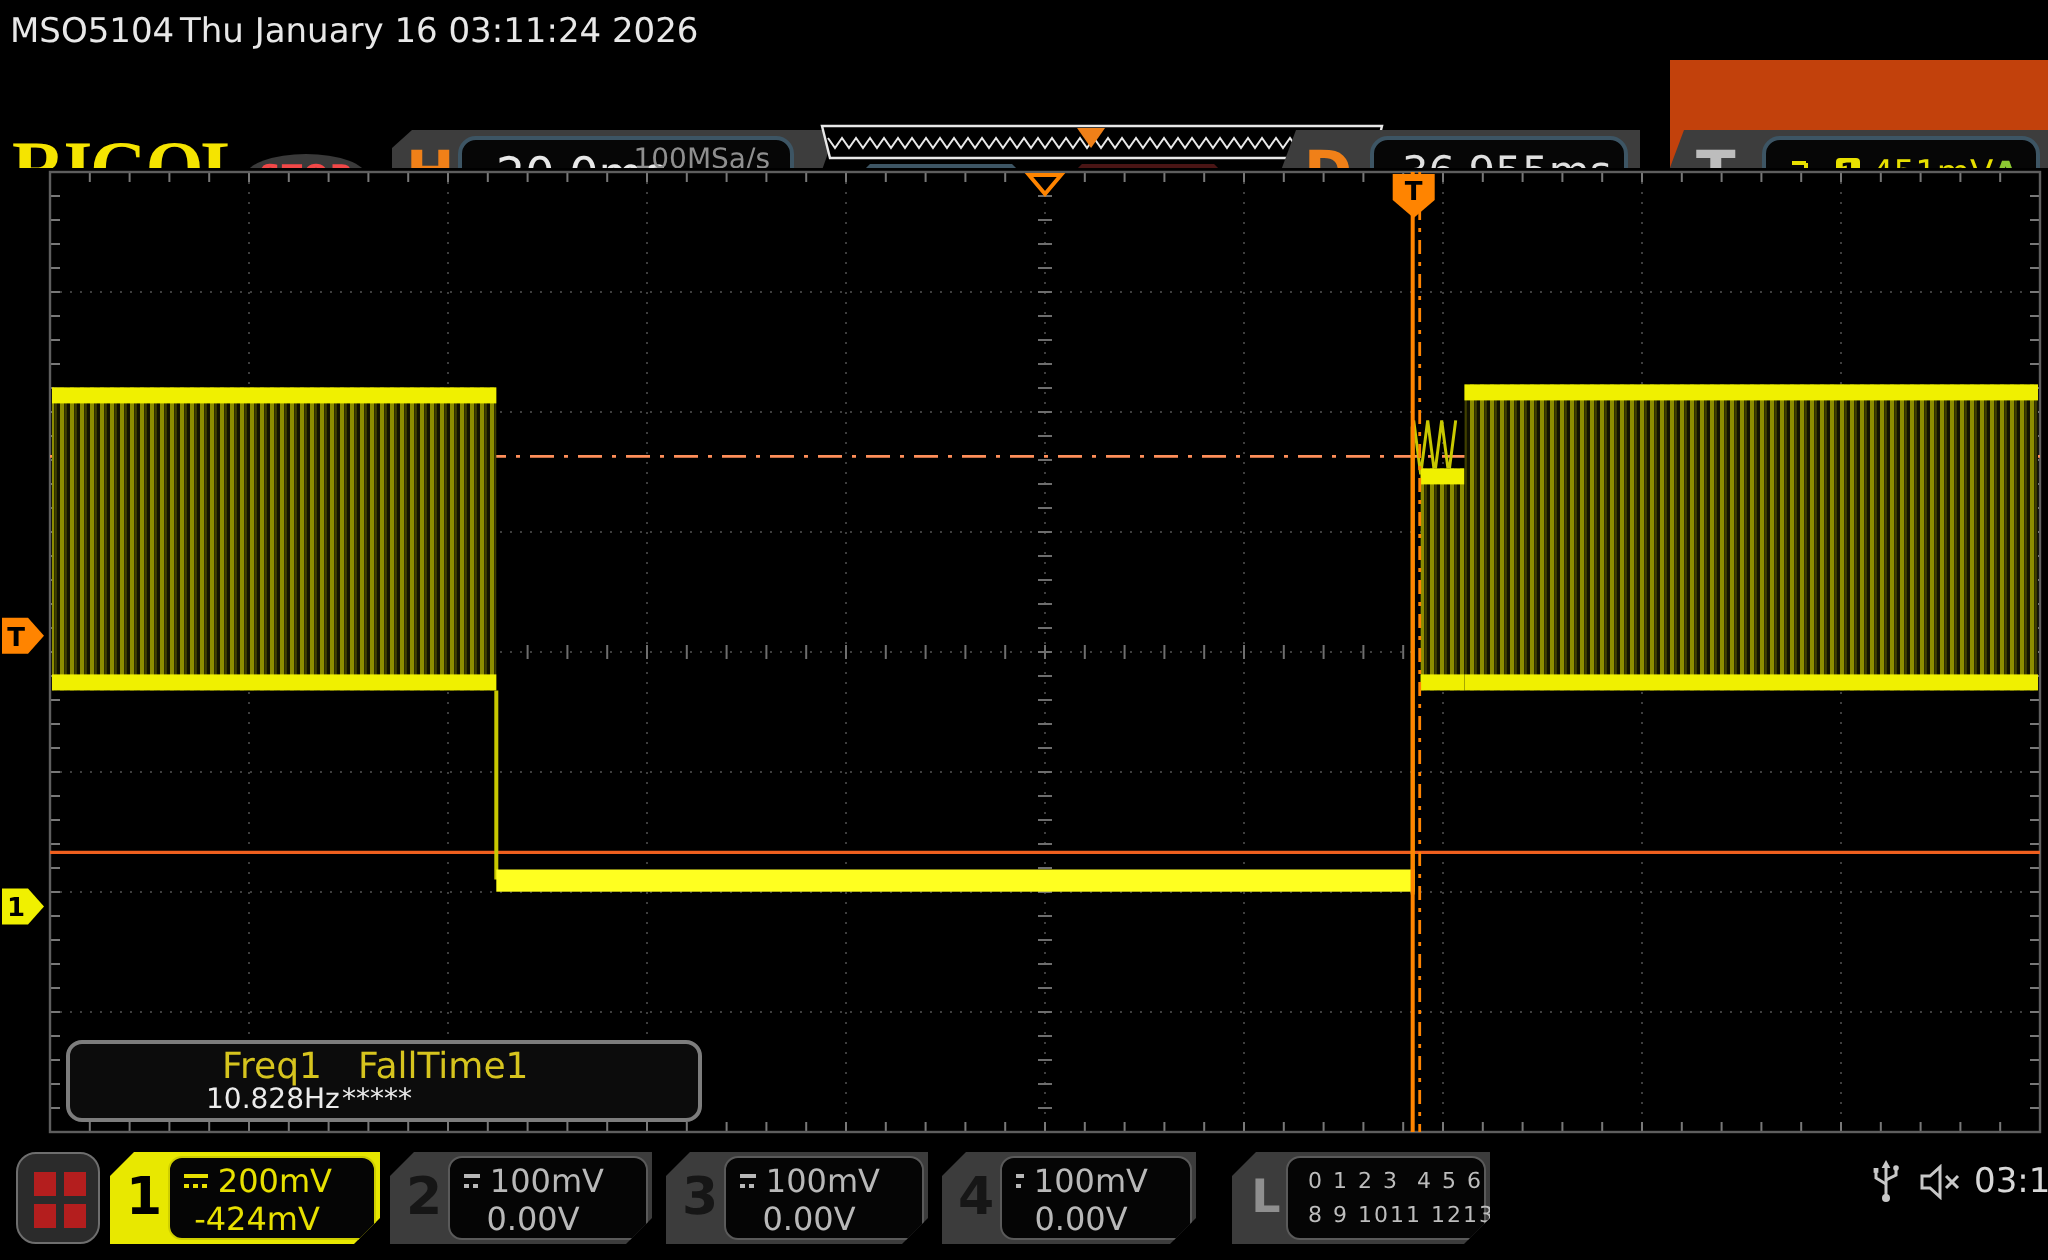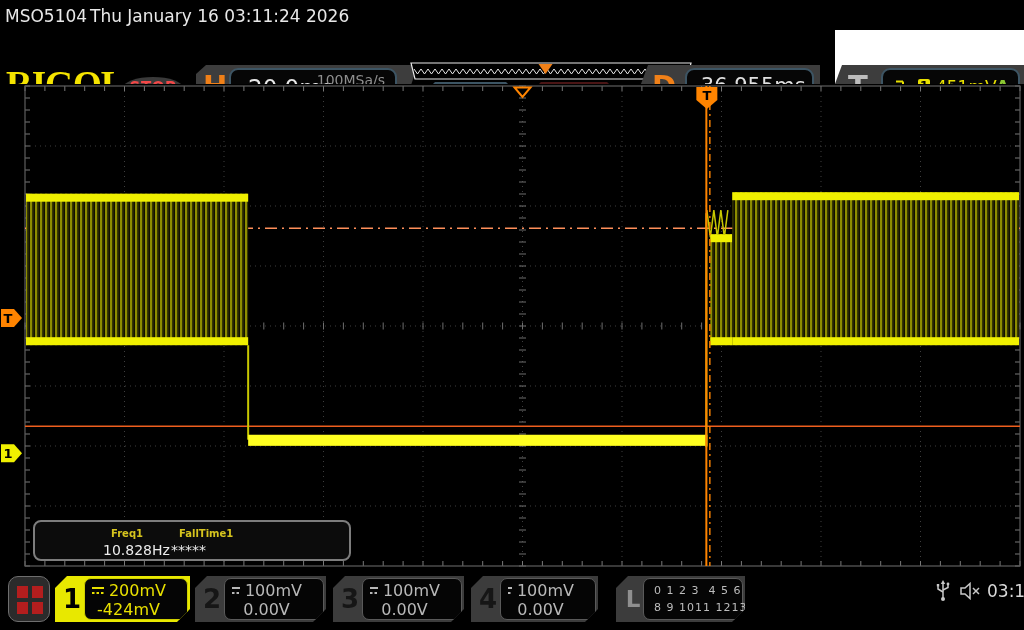--- a/index.html
+++ b/index.html
@@ -1,18 +1,18 @@
 <!DOCTYPE html>
 <html><head>
 <meta charset="utf-8">
 <style>
   * { margin:0; padding:0; box-sizing:border-box; }
   html,body { background:#000; }
   body { font-family:"DejaVu Sans","Liberation Sans",sans-serif; }
-  #screen { position:relative; width:1024px; height:630px; background:#ffffff; overflow:hidden; }
+  #screen { position:relative; width:1024px; height:630px; background:#c2410c; overflow:hidden; }
 
   
   #top-bar { position:absolute; left:0; top:0; width:1024px; height:30px; background:#000; color:#e8e8e8; font-size:17px; }
   #top-bar .model { position:absolute; left:5px; top:6px; font-weight:500; }
   #top-bar .datetime { position:absolute; left:90px; top:6px; }
 
   
   #header { position:absolute; left:0; top:30px; width:835px; height:54px; background:#000; }
   #logo { position:absolute; left:6px; top:37px; font-family:"Liberation Serif","DejaVu Serif",serif; font-weight:bold; font-size:37px; line-height:36px; color:#f5e400; letter-spacing:-1px; }
   #stop-pill { position:absolute; left:123px; top:47px; width:60px; height:22px; background:#3a3a3a; border-radius:50%; color:#f24848; font-size:15px; font-weight:bold; text-align:center; line-height:22px; letter-spacing:0.5px; }
@@ -43,21 +43,21 @@
   #trig-badge { width:15px; height:15px; background:#e8e000; border-radius:2px; color:#000; font-size:12px; font-weight:bold; text-align:center; line-height:15px; margin-left:10px; }
   #trig-level { color:#e8e000; font-size:17px; margin-left:6px; }
   #trig-mode { color:#8cc832; font-size:16px; font-weight:bold; margin-left:auto; margin-right:9px; }
 
   
   #wave-svg { position:absolute; left:0; top:84px; }
 
   
   #meas-box { position:absolute; left:33px; top:520px; width:318px; height:41px; background:#0c0c0c; border:2px solid #7d7d7d; border-radius:8px; display:flex; overflow:hidden; }
   .meas-cell { height:100%; padding-top:3px; }
-  .meas-cell .m-label { color:#d6c41e; font-size:10px; font-weight:bold; line-height:17px; padding-left:8px; }
+  .meas-cell .m-label { color:#d6c41e; font-size:18px; font-weight:normal; line-height:17px; padding-left:8px; }
   .meas-cell .m-value { color:#ececec; font-size:14px; line-height:16px; }
   #meas-0 { width:128px; padding-left:68px; }
   #meas-1 { width:88px; padding-left:8px; }
   #meas-2 { width:102px; padding-left:10px; background:#5a1010; }
 
   
   #bottom-bar { position:absolute; left:0; top:572px; width:1024px; height:58px; background:#000; }
   #menu-btn { position:absolute; left:8px; top:4px; width:42px; height:46px; background:#2b2b2b; border:1px solid #6e6e6e; border-radius:10px; }
   #menu-btn .grid4 { position:absolute; left:8px; top:9px; width:26px; height:27px; display:grid; grid-template-columns:11px 11px; grid-template-rows:12px 12px; gap:4px; }
   #menu-btn .grid4 span { background:#b41e1e; }

